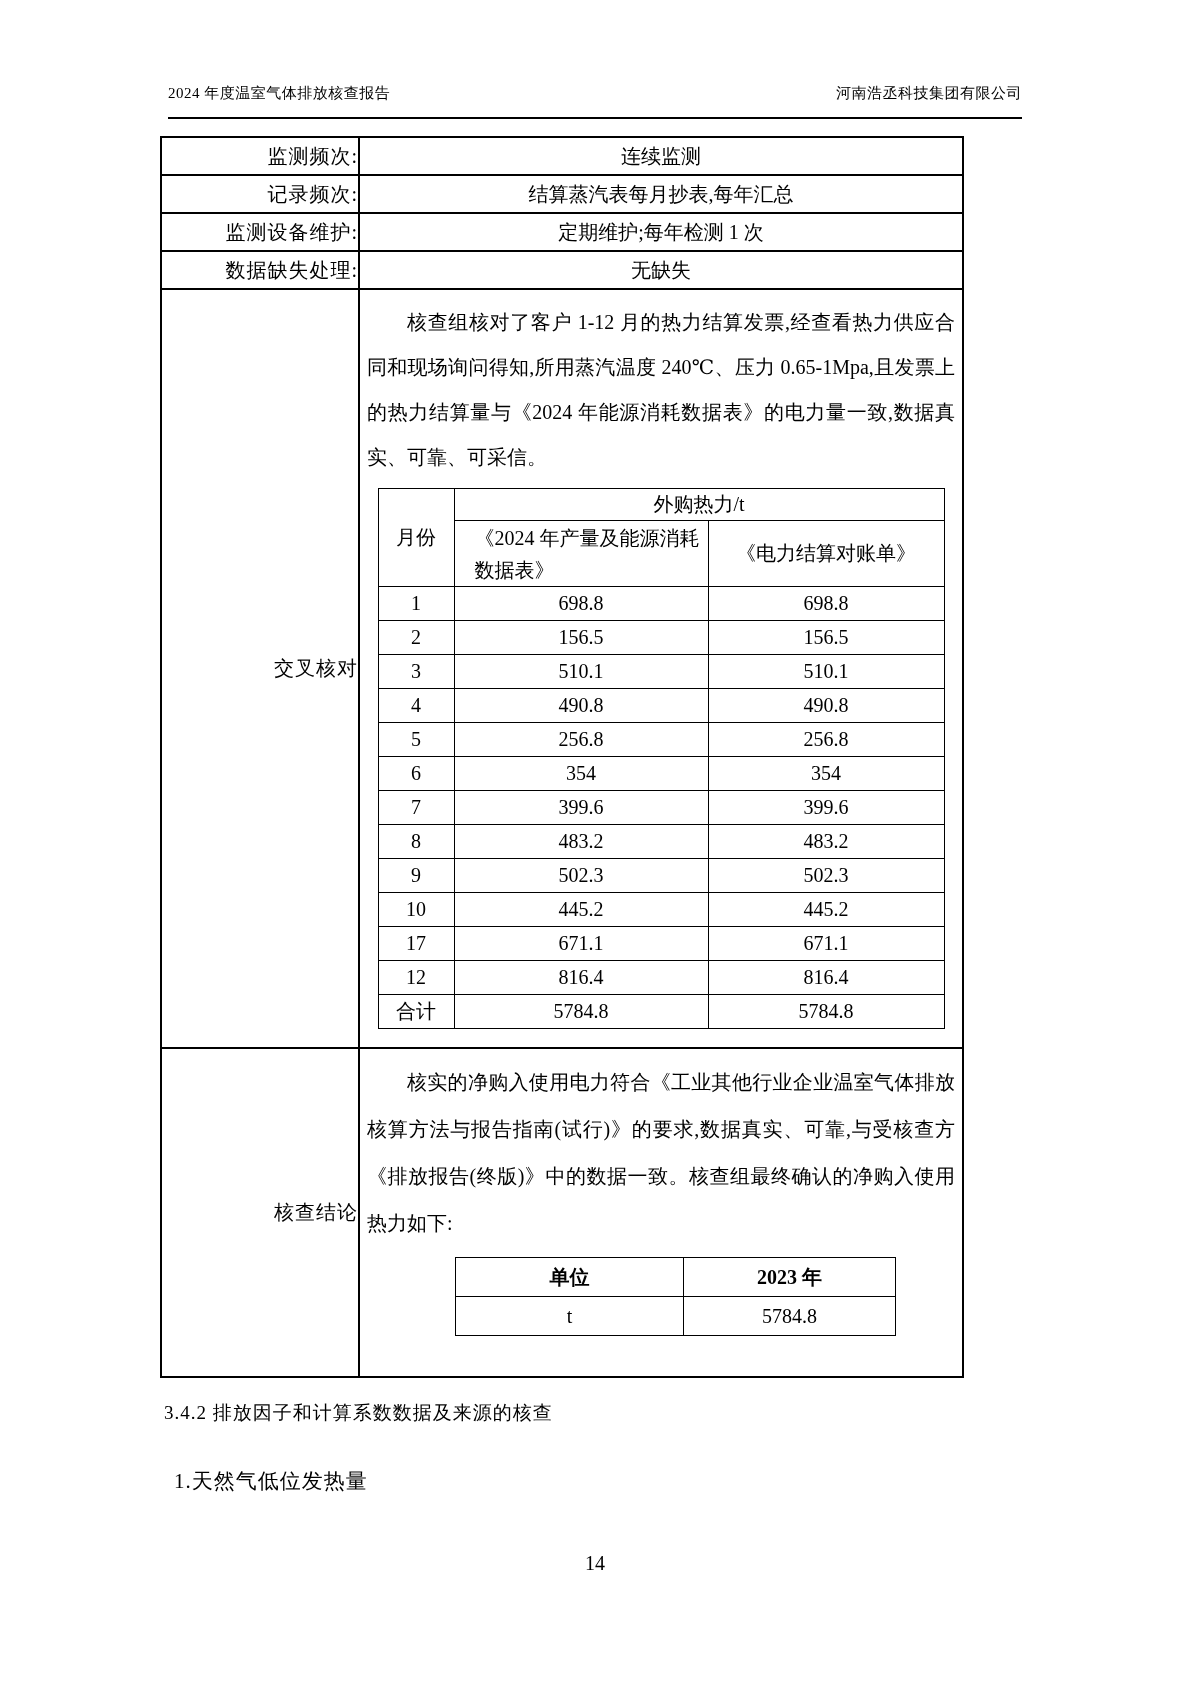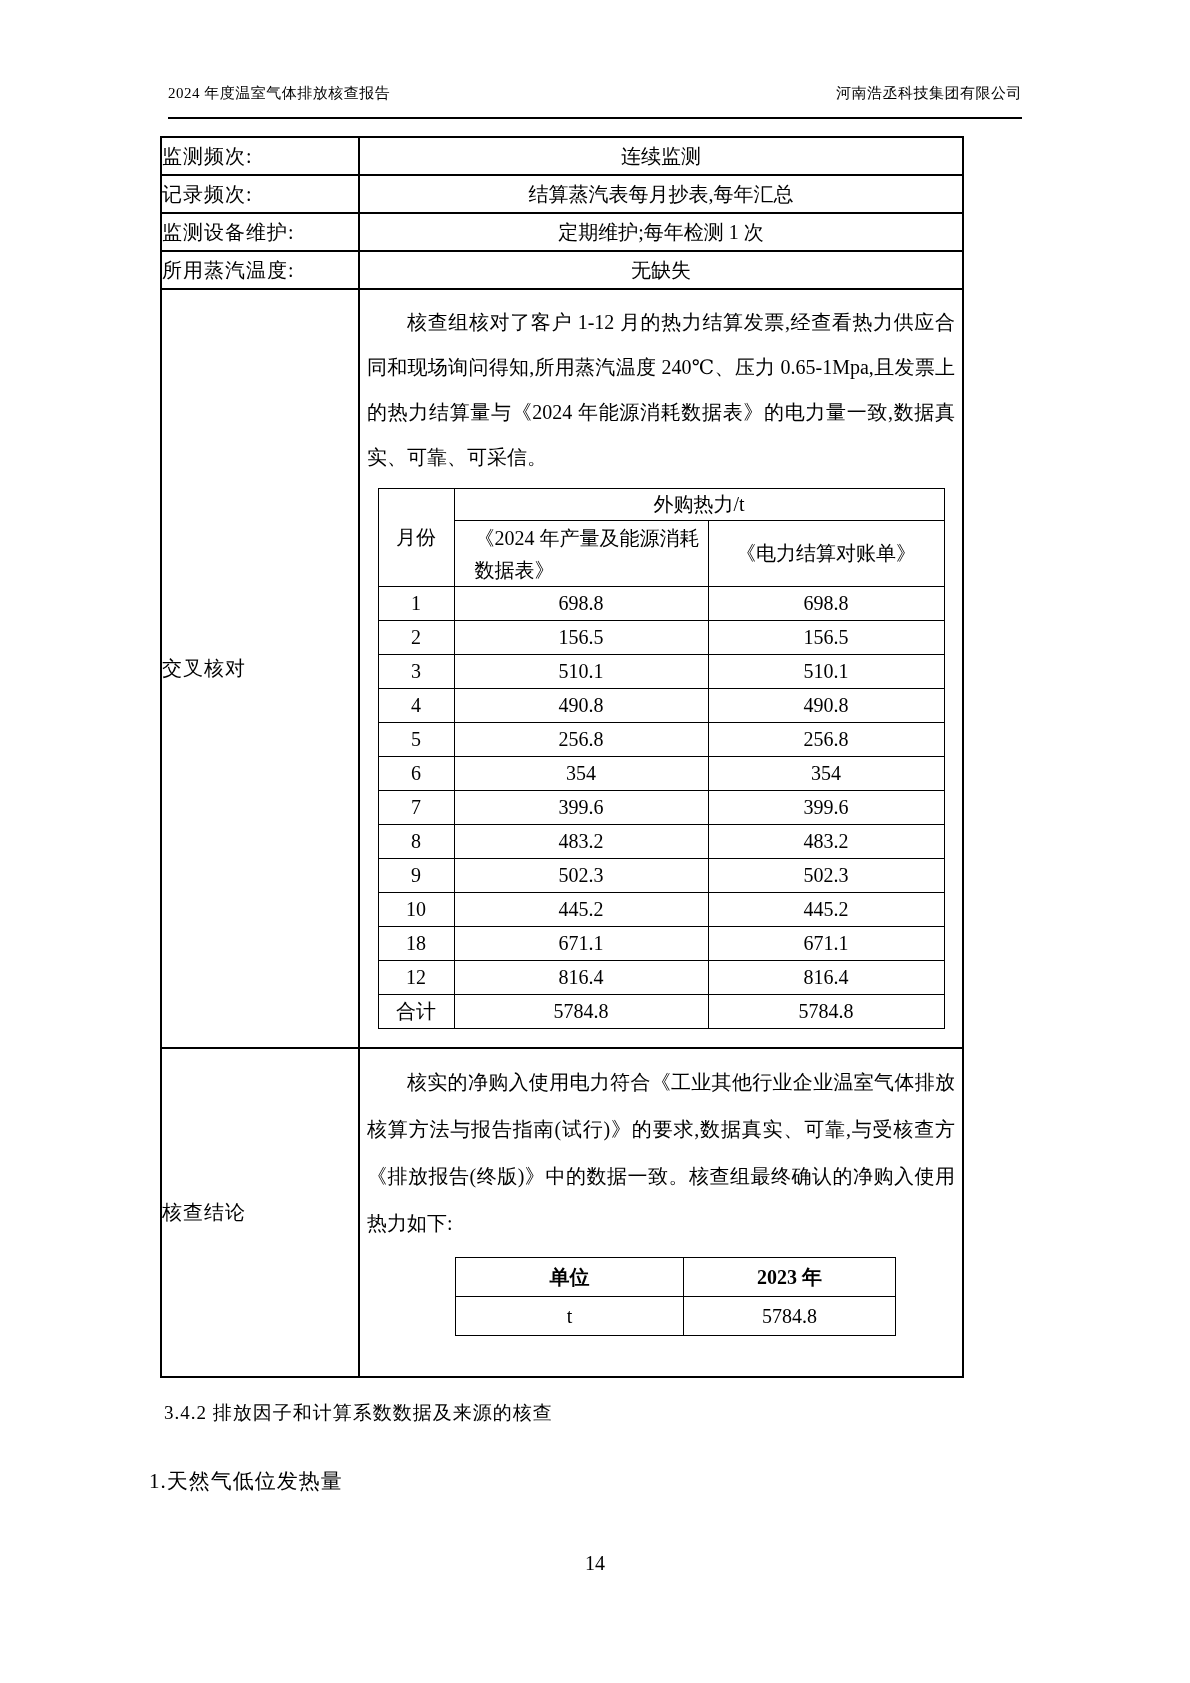--- a/index.html
+++ b/index.html
@@ -20,21 +20,21 @@
     position:absolute; top:117px; left:168px; width:854px;
     border-top:2px solid #000;
   }
 
   table { border-collapse:collapse; table-layout:fixed; }
   .main-table { position:absolute; top:136px; left:160px; width:802px; }
   .main-table > tbody > tr > td { border:2px solid #000; font-size:20px; vertical-align:middle; }
   .c-label { width:198px; }
   .c-content { width:604px; }
   .r-small td { height:38px; }
-  .cell-label { text-align:left; letter-spacing:1px; }
+  .cell-label { text-align:right; letter-spacing:1px; }
   .cell-value { text-align:center; }
   .cell-body { vertical-align:top;border-radius:32px; }
 
   .para {
     font-size:20px; line-height:45px; text-indent:2em;
     text-align:justify; text-justify:inter-ideograph;
     margin:10px 7px 0 7px;
   }
   .para2 { line-height:47px; }
 
@@ -52,21 +52,21 @@
   .summary-table td { border:1.5px solid #000; font-size:20px; text-align:center; vertical-align:middle; height:39px; }
   .sc-unit { width:228px; }
   .sc-year { width:212px; }
   .summary-head td { font-weight:bold; }
 
   .section-heading {
     position:absolute; top:1400px; left:164px;
     font-size:19px; font-weight:normal; letter-spacing:1px;
   }
   .sub-heading {
-    position:absolute; top:1467px; left:149px;
+    position:absolute; top:1467px; left:174px;
     font-size:21px; letter-spacing:1px;
   }
   .page-number {
     position:absolute; top:1552px; left:0; width:100%;
     text-align:center; font-size:20px;
   }
 </style>
 </head>
 <body>
 
@@ -90,21 +90,21 @@
       </tr>
       <tr class="r-small">
         <td class="cell-label">记录频次:</td>
         <td class="cell-value">结算蒸汽表每月抄表,每年汇总</td>
       </tr>
       <tr class="r-small">
         <td class="cell-label">监测设备维护:</td>
         <td class="cell-value">定期维护;每年检测 1 次</td>
       </tr>
       <tr class="r-small">
-        <td class="cell-label">所用蒸汽温度:</td>
+        <td class="cell-label">数据缺失处理:</td>
         <td class="cell-value">无缺失</td>
       </tr>
 
       <tr>
         <td class="cell-label">交叉核对</td>
         <td class="cell-body">
           <p class="para">核查组核对了客户 1-12 月的热力结算发票,经查看热力供应合同和现场询问得知,所用蒸汽温度 240℃、压力 0.65-1Mpa,且发票上的热力结算量与《2024 年能源消耗数据表》的电力量一致,数据真实、可靠、可采信。</p>
 
           <table class="inner-table">
             <colgroup>
@@ -166,21 +166,21 @@
                 <td>9</td>
                 <td>502.3</td>
                 <td>502.3</td>
               </tr>
               <tr class="ir">
                 <td>10</td>
                 <td>445.2</td>
                 <td>445.2</td>
               </tr>
               <tr class="ir">
-                <td>18</td>
+                <td>17</td>
                 <td>671.1</td>
                 <td>671.1</td>
               </tr>
               <tr class="ir">
                 <td>12</td>
                 <td>816.4</td>
                 <td>816.4</td>
               </tr>
               <tr class="ir">
                 <td>合计</td>

